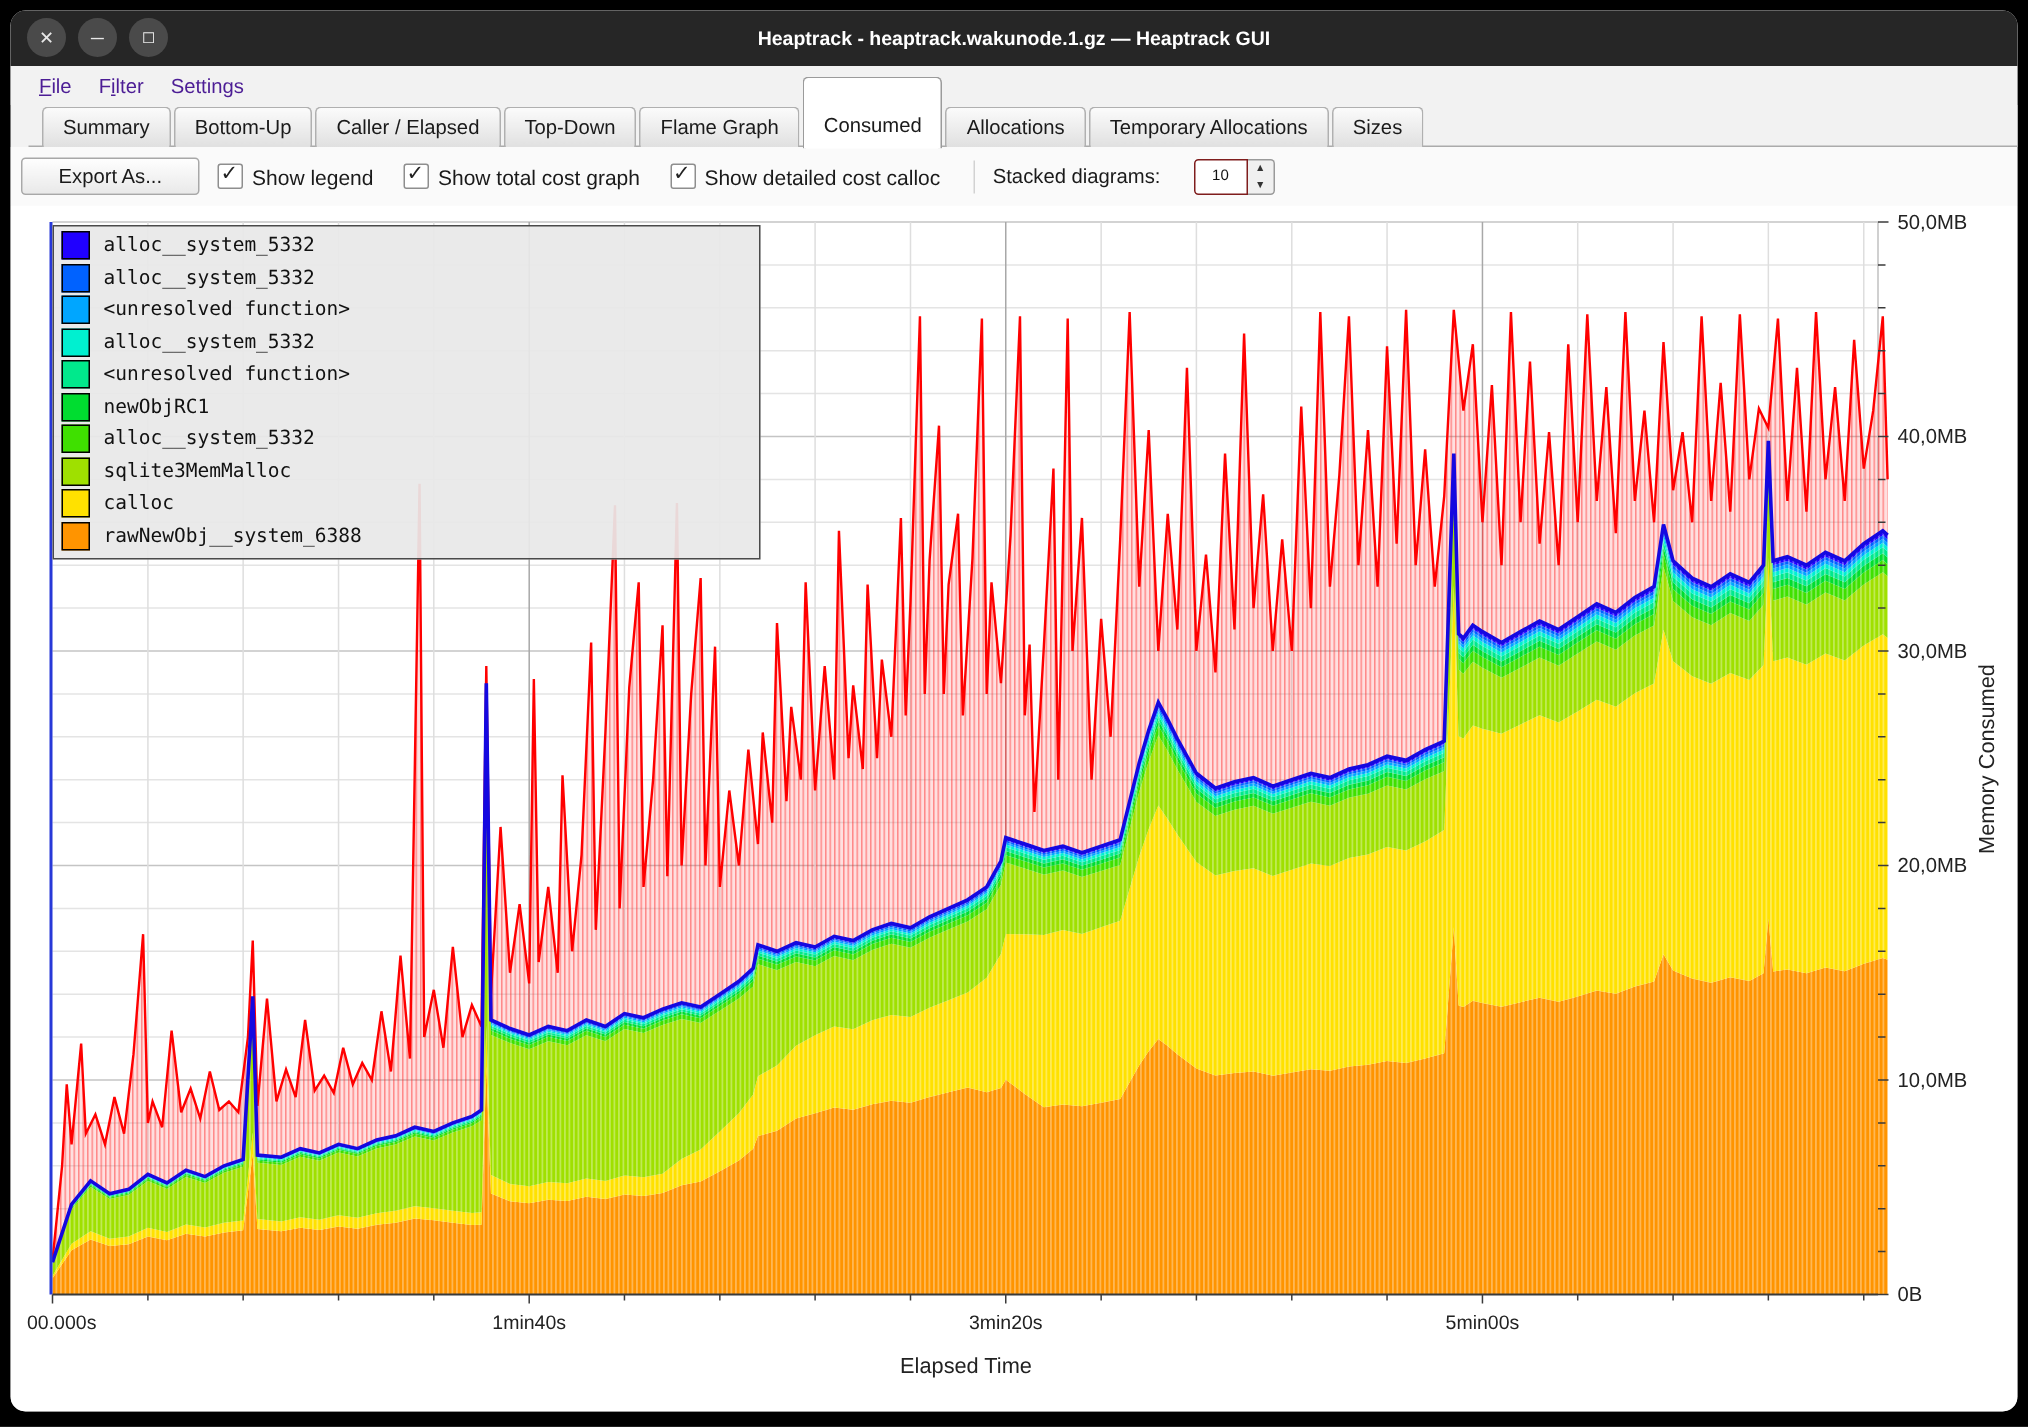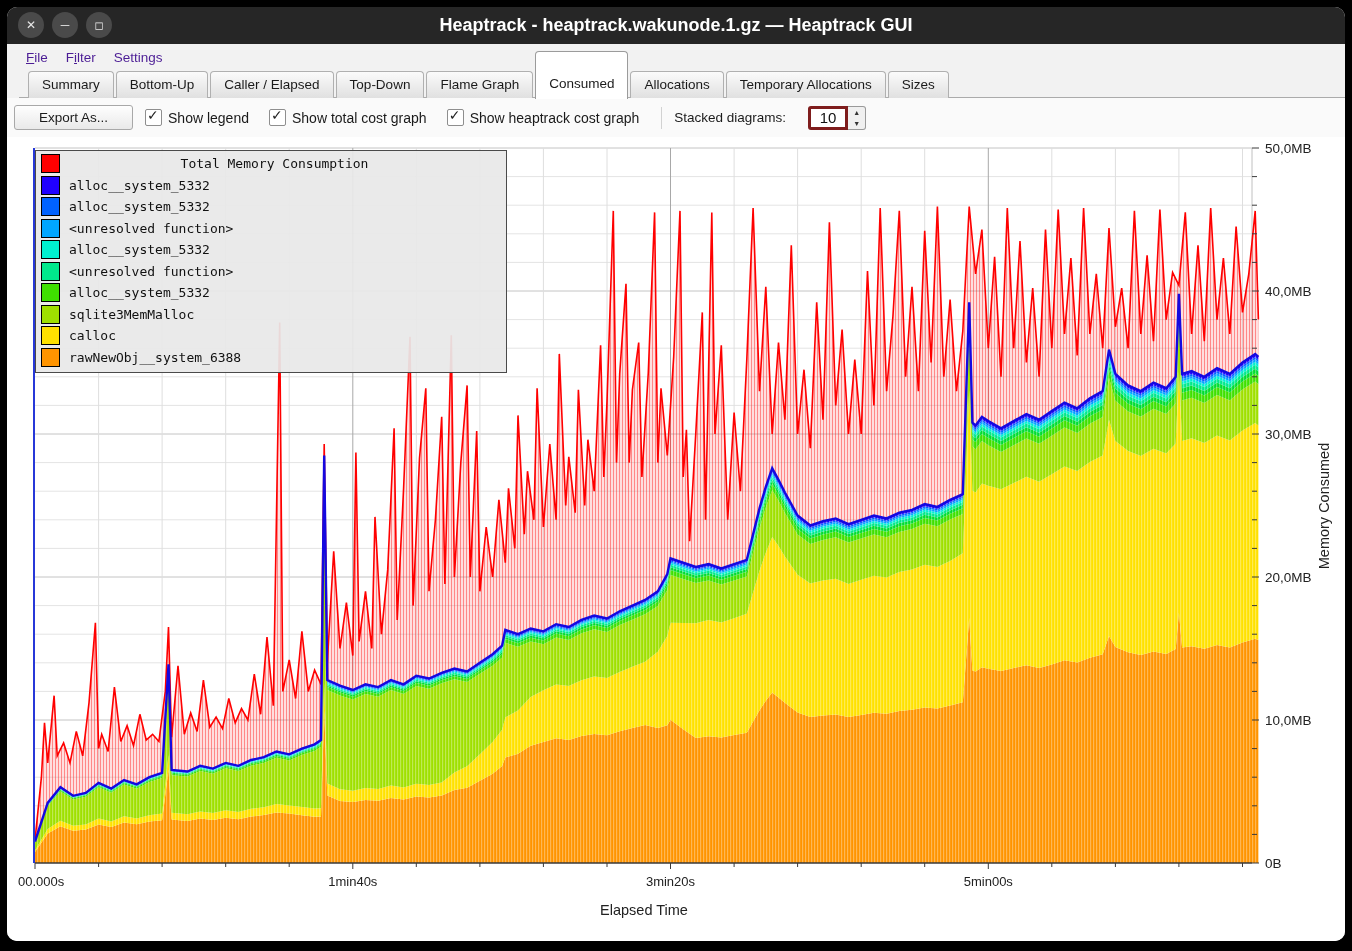--- a/index.html
+++ b/index.html
@@ -3,21 +3,21 @@
 <meta charset="utf-8">
 <style>
   html,body{margin:0;padding:0;background:#000;width:1352px;height:951px;overflow:hidden;
     font-family:"Liberation Sans",sans-serif;-webkit-font-smoothing:antialiased;}
   #window{position:absolute;left:0;top:0;width:1352px;height:951px;background:#000;}
   #frame{position:absolute;left:7px;top:7px;width:1338px;height:934px;border-radius:10px;
     overflow:hidden;background:#f2f2f2;}
   
   #titlebar{position:absolute;left:0;top:0;width:100%;height:37px;background:#262626;
     display:flex;align-items:center;justify-content:center;}
-  #title-text{color:#ffffff;font-size:18px;font-weight:bold;}
+  #title-text{color:#ffffff;font-size:13px;font-weight:bold;}
   #winbtns{position:absolute;left:11px;top:5px;display:flex;gap:8px;}
   .winbtn{width:26px;height:26px;border-radius:50%;background:#4a4a4a;color:#e8e8e8;
     display:flex;align-items:center;justify-content:center;font-size:12px;line-height:1;cursor:default;}
   
   #menubar{position:absolute;left:0;top:37px;width:100%;height:26px;background:#f2f2f2;
     display:flex;align-items:center;padding-left:10px;box-sizing:border-box;}
   .menu-item{font-size:13.5px;color:#4c1d95;padding:3px 9px;}
   
   #tabbar{position:absolute;left:0;top:63px;width:100%;height:28px;background:#f2f2f2;
     display:flex;align-items:flex-end;padding-left:9px;box-sizing:border-box;margin-left:12px;}
@@ -33,22 +33,22 @@
   #export-btn{font-size:13.5px;color:#1a1a1a;background:linear-gradient(#fefefe,#e9e9e9);
     border:1px solid #a8a8a8;border-radius:3px;padding:4px 24px;margin-right:12px;}
   .cb-wrap{display:flex;align-items:center;margin-right:20px;}
   .cb-box{width:15px;height:15px;background:#fff;border:1px solid #8e8e8e;border-radius:2px;
     margin-right:6px;position:relative;}
   .cb-box .mark{position:absolute;left:1px;top:-3px;font-size:14px;color:#222;}
   .cb-label{font-size:14px;color:#1a1a1a;}
   #tb-sep{width:1px;height:22px;background:#d2d2d2;margin:0 12px 0 2px;}
   #stacked-label{font-size:13.5px;color:#1a1a1a;margin-right:22px;}
   #spinbox{display:flex;align-items:stretch;height:24px;}
-  #spin-value{width:34px;background:#fff;border:3px solid #7f1d1d;border-radius:3px 0 0 3px;
-    font-size:15px;color:#111;display:flex;align-items:center;justify-content:center;}
+  #spin-value{width:34px;background:#fff;border:1px solid #7f1d1d;border-radius:3px 0 0 3px;
+    font-size:10px;color:#111;display:flex;align-items:center;justify-content:center;}
   #spin-arrows{width:17px;border:1px solid #9a9a9a;border-left:none;border-radius:0 3px 3px 0;
     background:#f0f0f0;display:flex;flex-direction:column;}
   #spin-arrows div{flex:1;display:flex;align-items:center;justify-content:center;
     font-size:7px;color:#333;line-height:1;}
   
   #chart-region{position:absolute;left:0;top:130px;width:1338px;height:804px;background:#fff;}
   #chart-svg{position:absolute;left:0;top:0;}
   
   #legend{position:absolute;left:28px;top:13px;width:470px;background:rgba(232,232,232,0.93);
     border:1px solid #4a4a4a;z-index:5;padding:2px 0 4px 0;
@@ -109,21 +109,21 @@
           <span class="cb-wrap">
             <span class="cb-box">
               <span class="mark">✓</span>
             </span>
             <span class="cb-label">Show total cost graph</span>
           </span>
           <span class="cb-wrap">
             <span class="cb-box">
               <span class="mark">✓</span>
             </span>
-            <span class="cb-label">Show heaptrack cost graph</span>
+            <span class="cb-label">Show detailed cost calloc</span>
           </span>
         </span>
       <span id="tb-sep"></span>
       <span id="stacked-label">Stacked diagrams:</span>
       <span id="spinbox">
         <span id="spin-value">10</span>
         <span id="spin-arrows">
           <div>▲</div>
           <div>▼</div>
         </span>
@@ -255,24 +255,20 @@
           <text x="1258" y="158.5" font-size="13.5" fill="#222">40,0MB</text>
           <text x="1258" y="15.5" font-size="13.5" fill="#222">50,0MB</text>
           <text x="11.0" y="749" text-anchor="start" font-size="13" fill="#222">00.000s</text>
           <text x="345.8" y="749" text-anchor="middle" font-size="13" fill="#222">1min40s</text>
           <text x="663.5" y="749" text-anchor="middle" font-size="13" fill="#222">3min20s</text>
           <text x="981.3" y="749" text-anchor="middle" font-size="13" fill="#222">5min00s</text>
           <text x="637" y="778" text-anchor="middle" font-size="14.5" fill="#222">Elapsed Time</text>
           <text x="1322" y="369" text-anchor="middle" font-size="14.5" fill="#222" transform="rotate(-90 1322 369)">Memory Consumed</text>
         </svg>
       <div id="legend">
-          <div class="lg-row title">
-            <span class="lg-swatch" style="background:#ff0000"></span>
-            <span class="lg-text">Total Memory Consumption</span>
-          </div>
           <div class="lg-row">
             <span class="lg-swatch" style="background:#2000ff"></span>
             <span class="lg-text">alloc__system_5332</span>
           </div>
           <div class="lg-row">
             <span class="lg-swatch" style="background:#0062ff"></span>
             <span class="lg-text">alloc__system_5332</span>
           </div>
           <div class="lg-row">
             <span class="lg-swatch" style="background:#00a6ff"></span>
@@ -280,20 +276,24 @@
           </div>
           <div class="lg-row">
             <span class="lg-swatch" style="background:#00f0d0"></span>
             <span class="lg-text">alloc__system_5332</span>
           </div>
           <div class="lg-row">
             <span class="lg-swatch" style="background:#00e98c"></span>
             <span class="lg-text">&lt;unresolved function&gt;</span>
           </div>
           <div class="lg-row">
+            <span class="lg-swatch" style="background:#00dd30"></span>
+            <span class="lg-text">newObjRC1</span>
+          </div>
+          <div class="lg-row">
             <span class="lg-swatch" style="background:#3fe000"></span>
             <span class="lg-text">alloc__system_5332</span>
           </div>
           <div class="lg-row">
             <span class="lg-swatch" style="background:#9fe000"></span>
             <span class="lg-text">sqlite3MemMalloc</span>
           </div>
           <div class="lg-row">
             <span class="lg-swatch" style="background:#ffe100"></span>
             <span class="lg-text">calloc</span>

